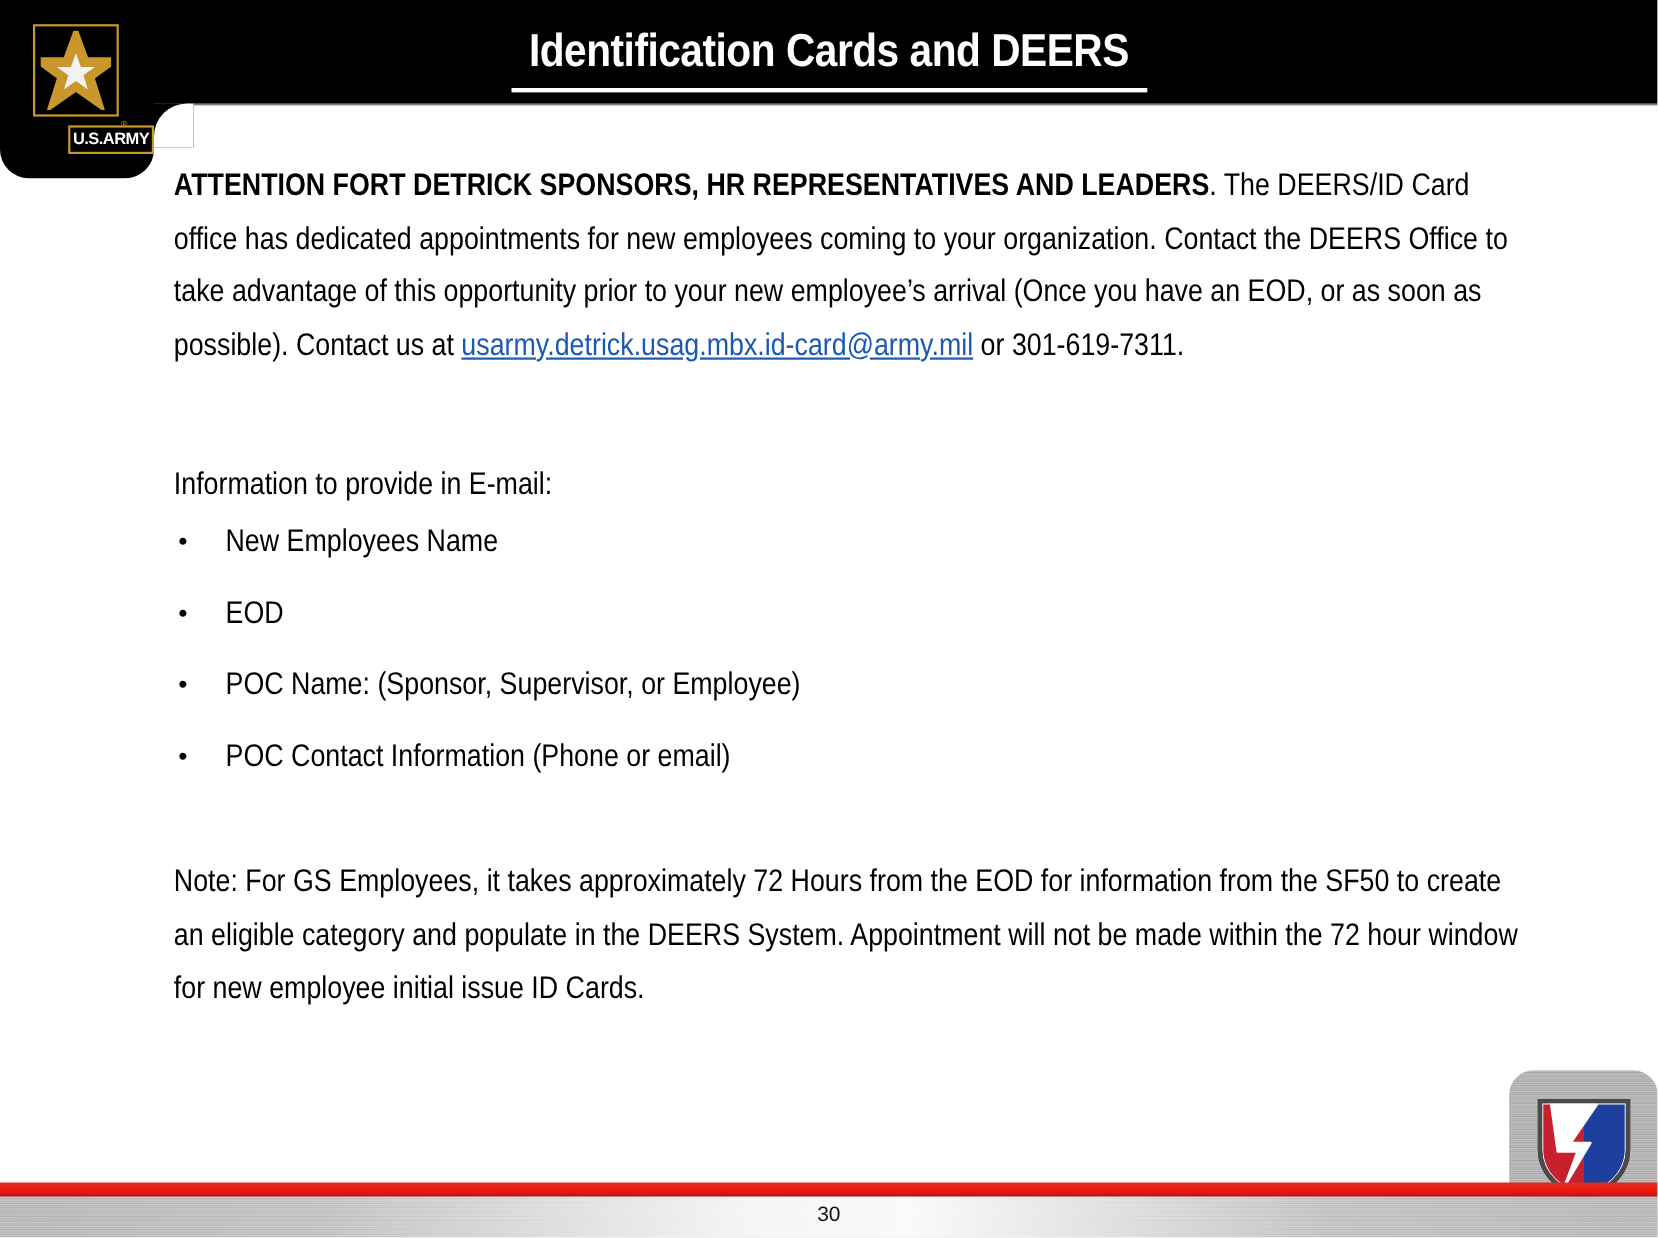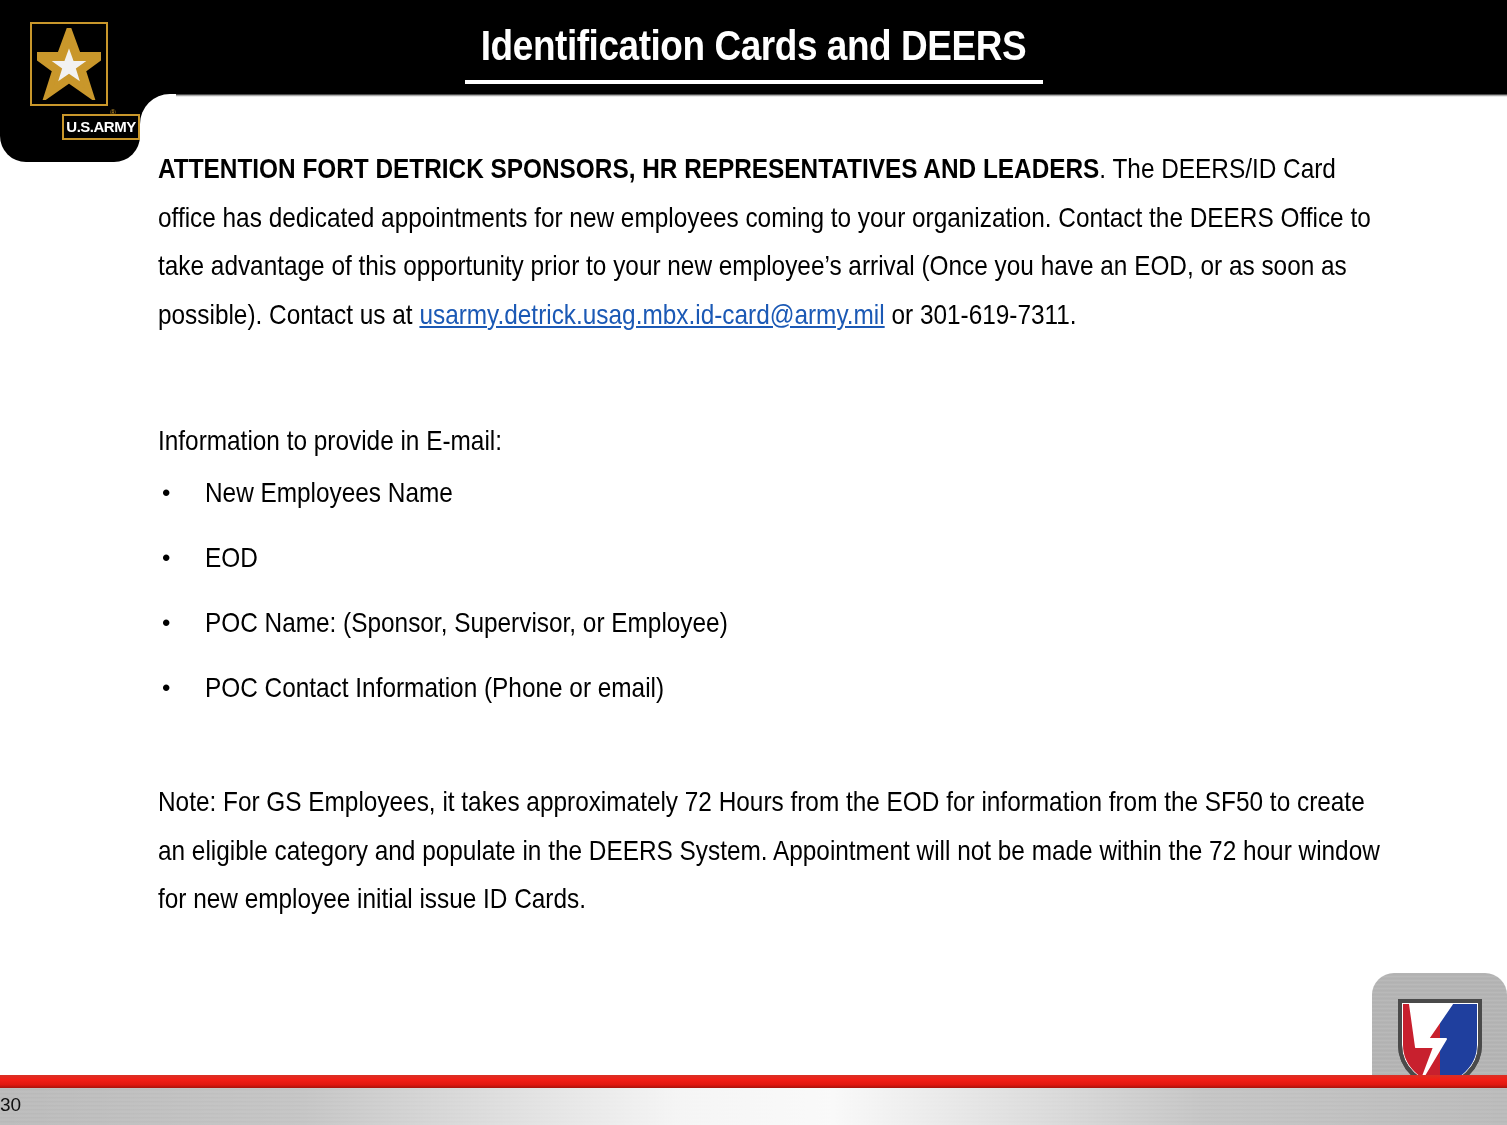--- a/index.html
+++ b/index.html
@@ -220,20 +220,21 @@
         rgba(255,255,255,0.0) 100%),
       repeating-linear-gradient(to bottom,
         #b6b6b6 0px, #c4c4c4 1px, #adadad 2px, #c9c9c9 3px, #b2b2b2 4px),
       linear-gradient(to bottom, #d6d6d6 0%, #a8a8a8 50%, #c9c9c9 100%);
   }
   .page-number {
     position: absolute;
     left: 0;
     top: 1094px;
     width: 1507px;
+    text-align: center;
     font-family: "Liberation Sans", sans-serif;
     font-size: 19px;
     color: #111111;
   }
 
   
   .shield-badge {
     position: absolute;
     left: 1372px;
     top: 973px;

